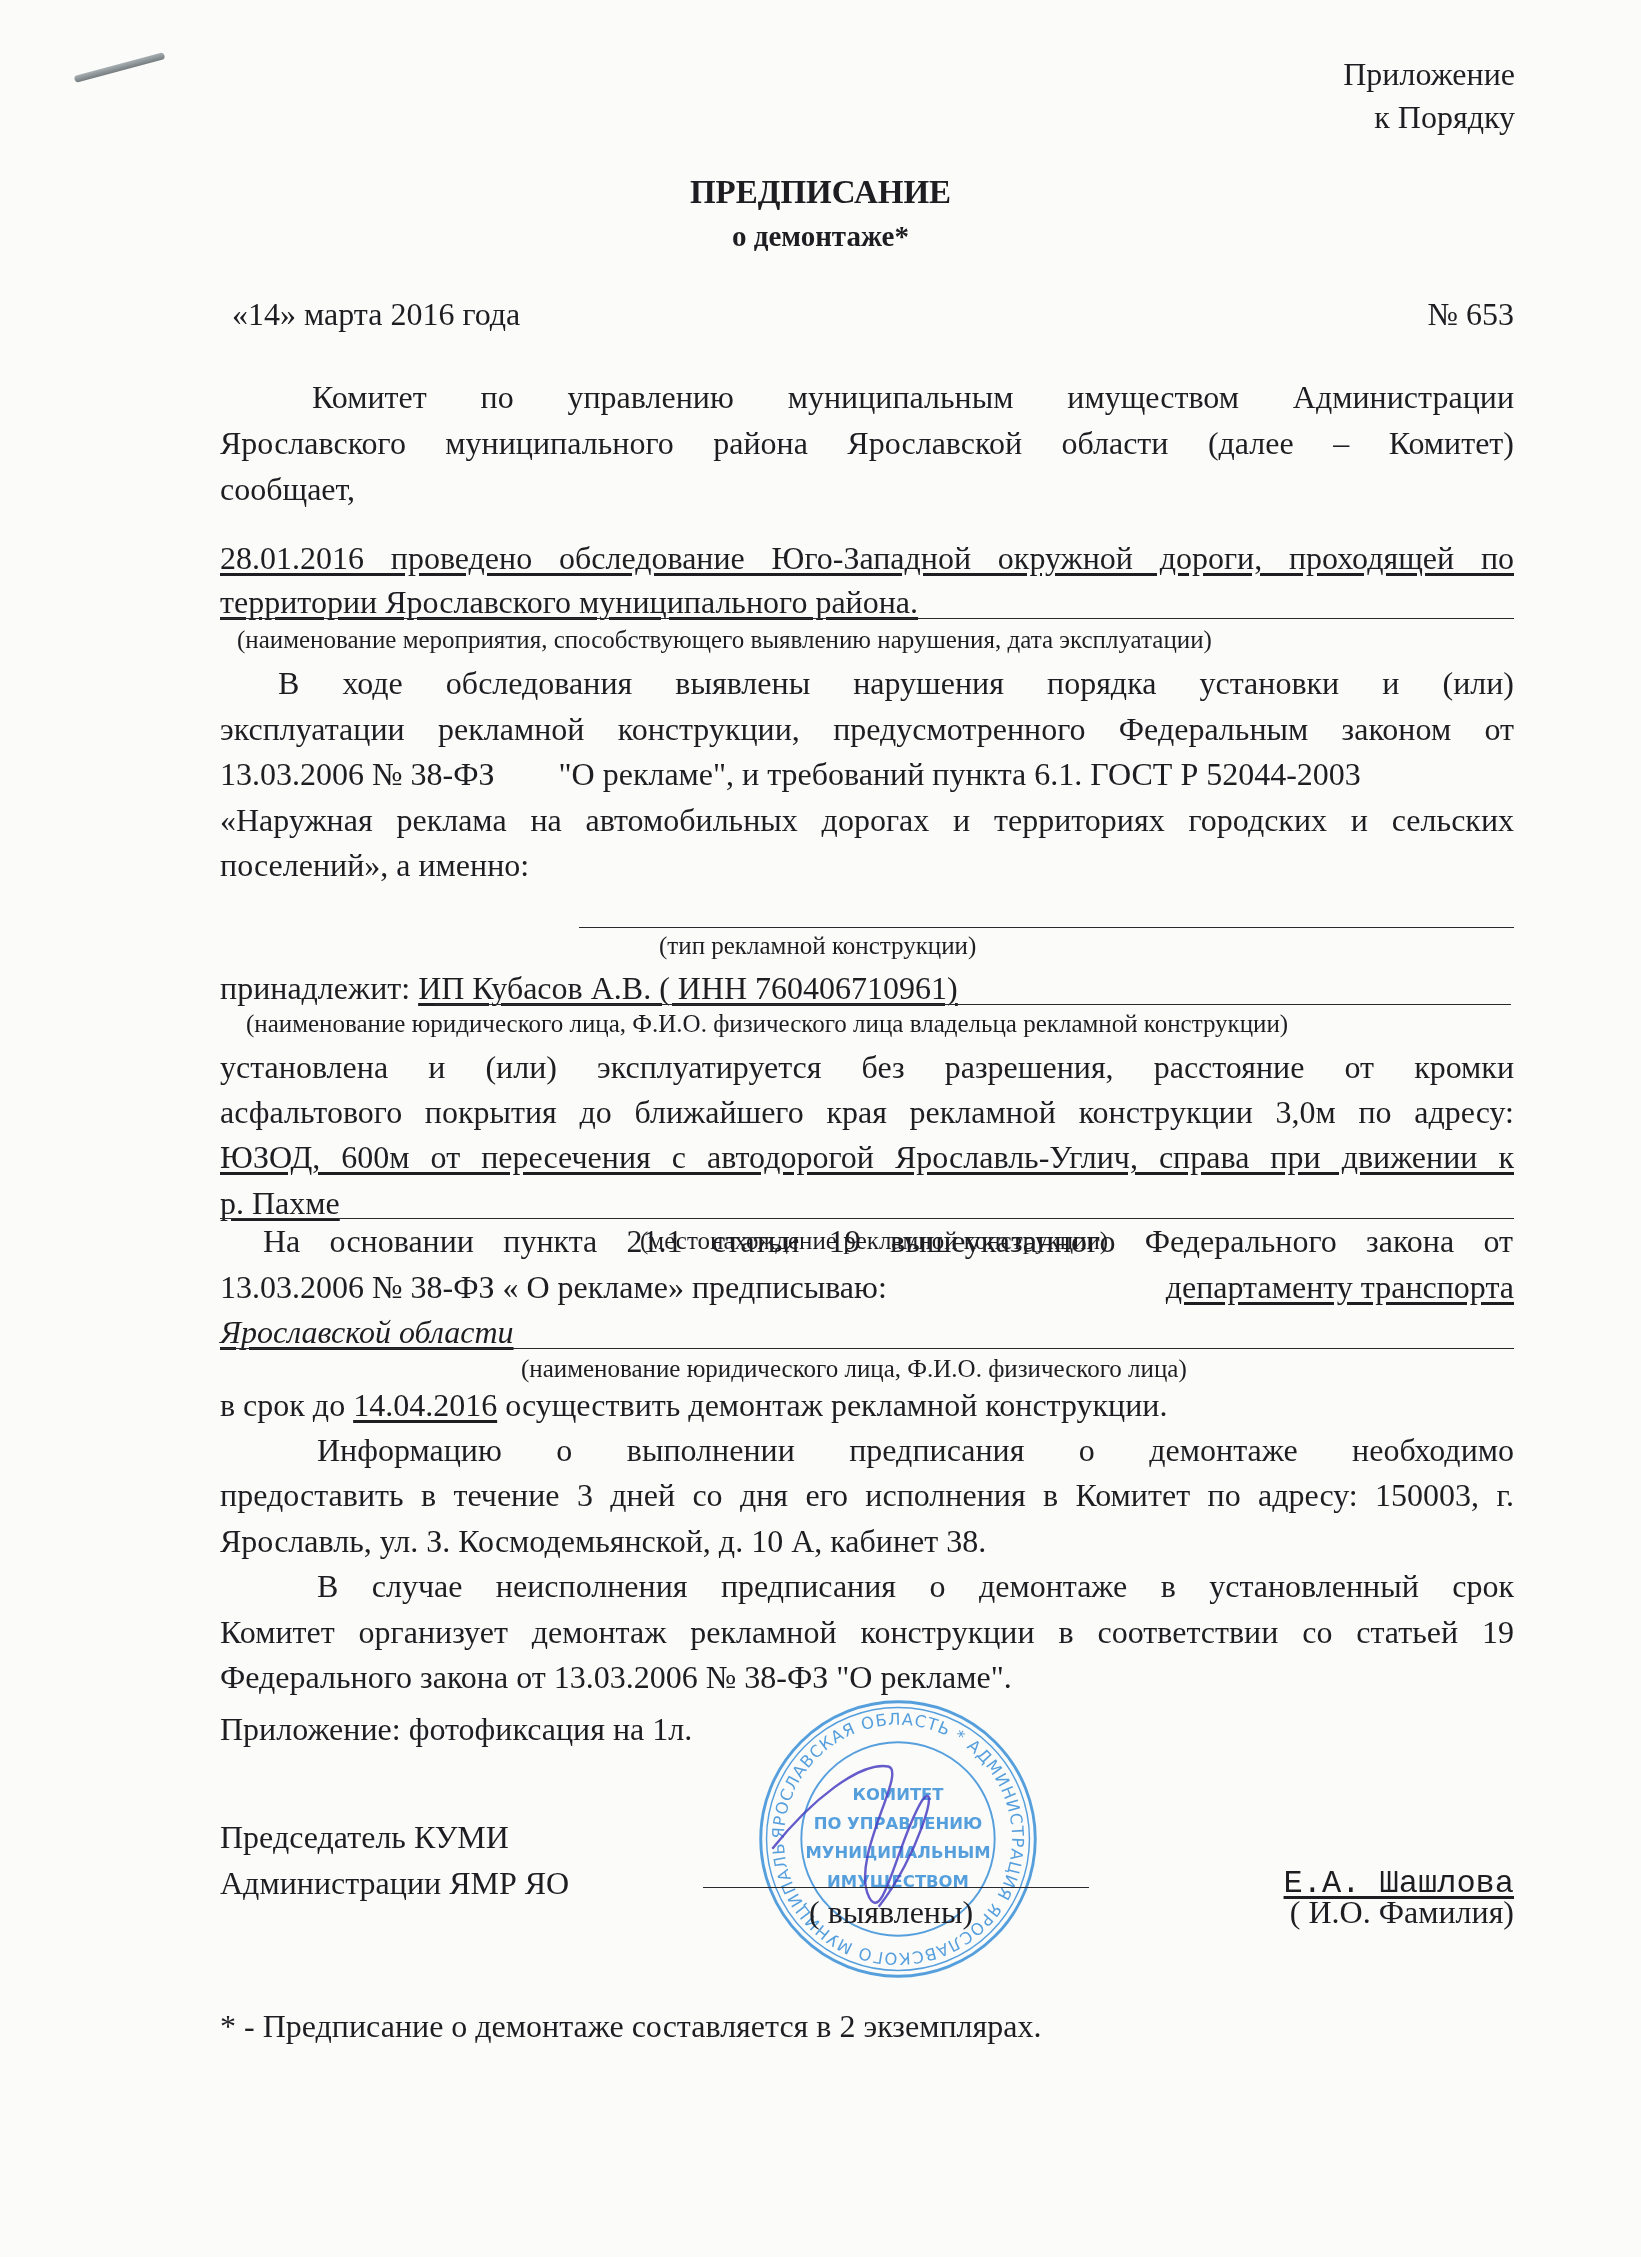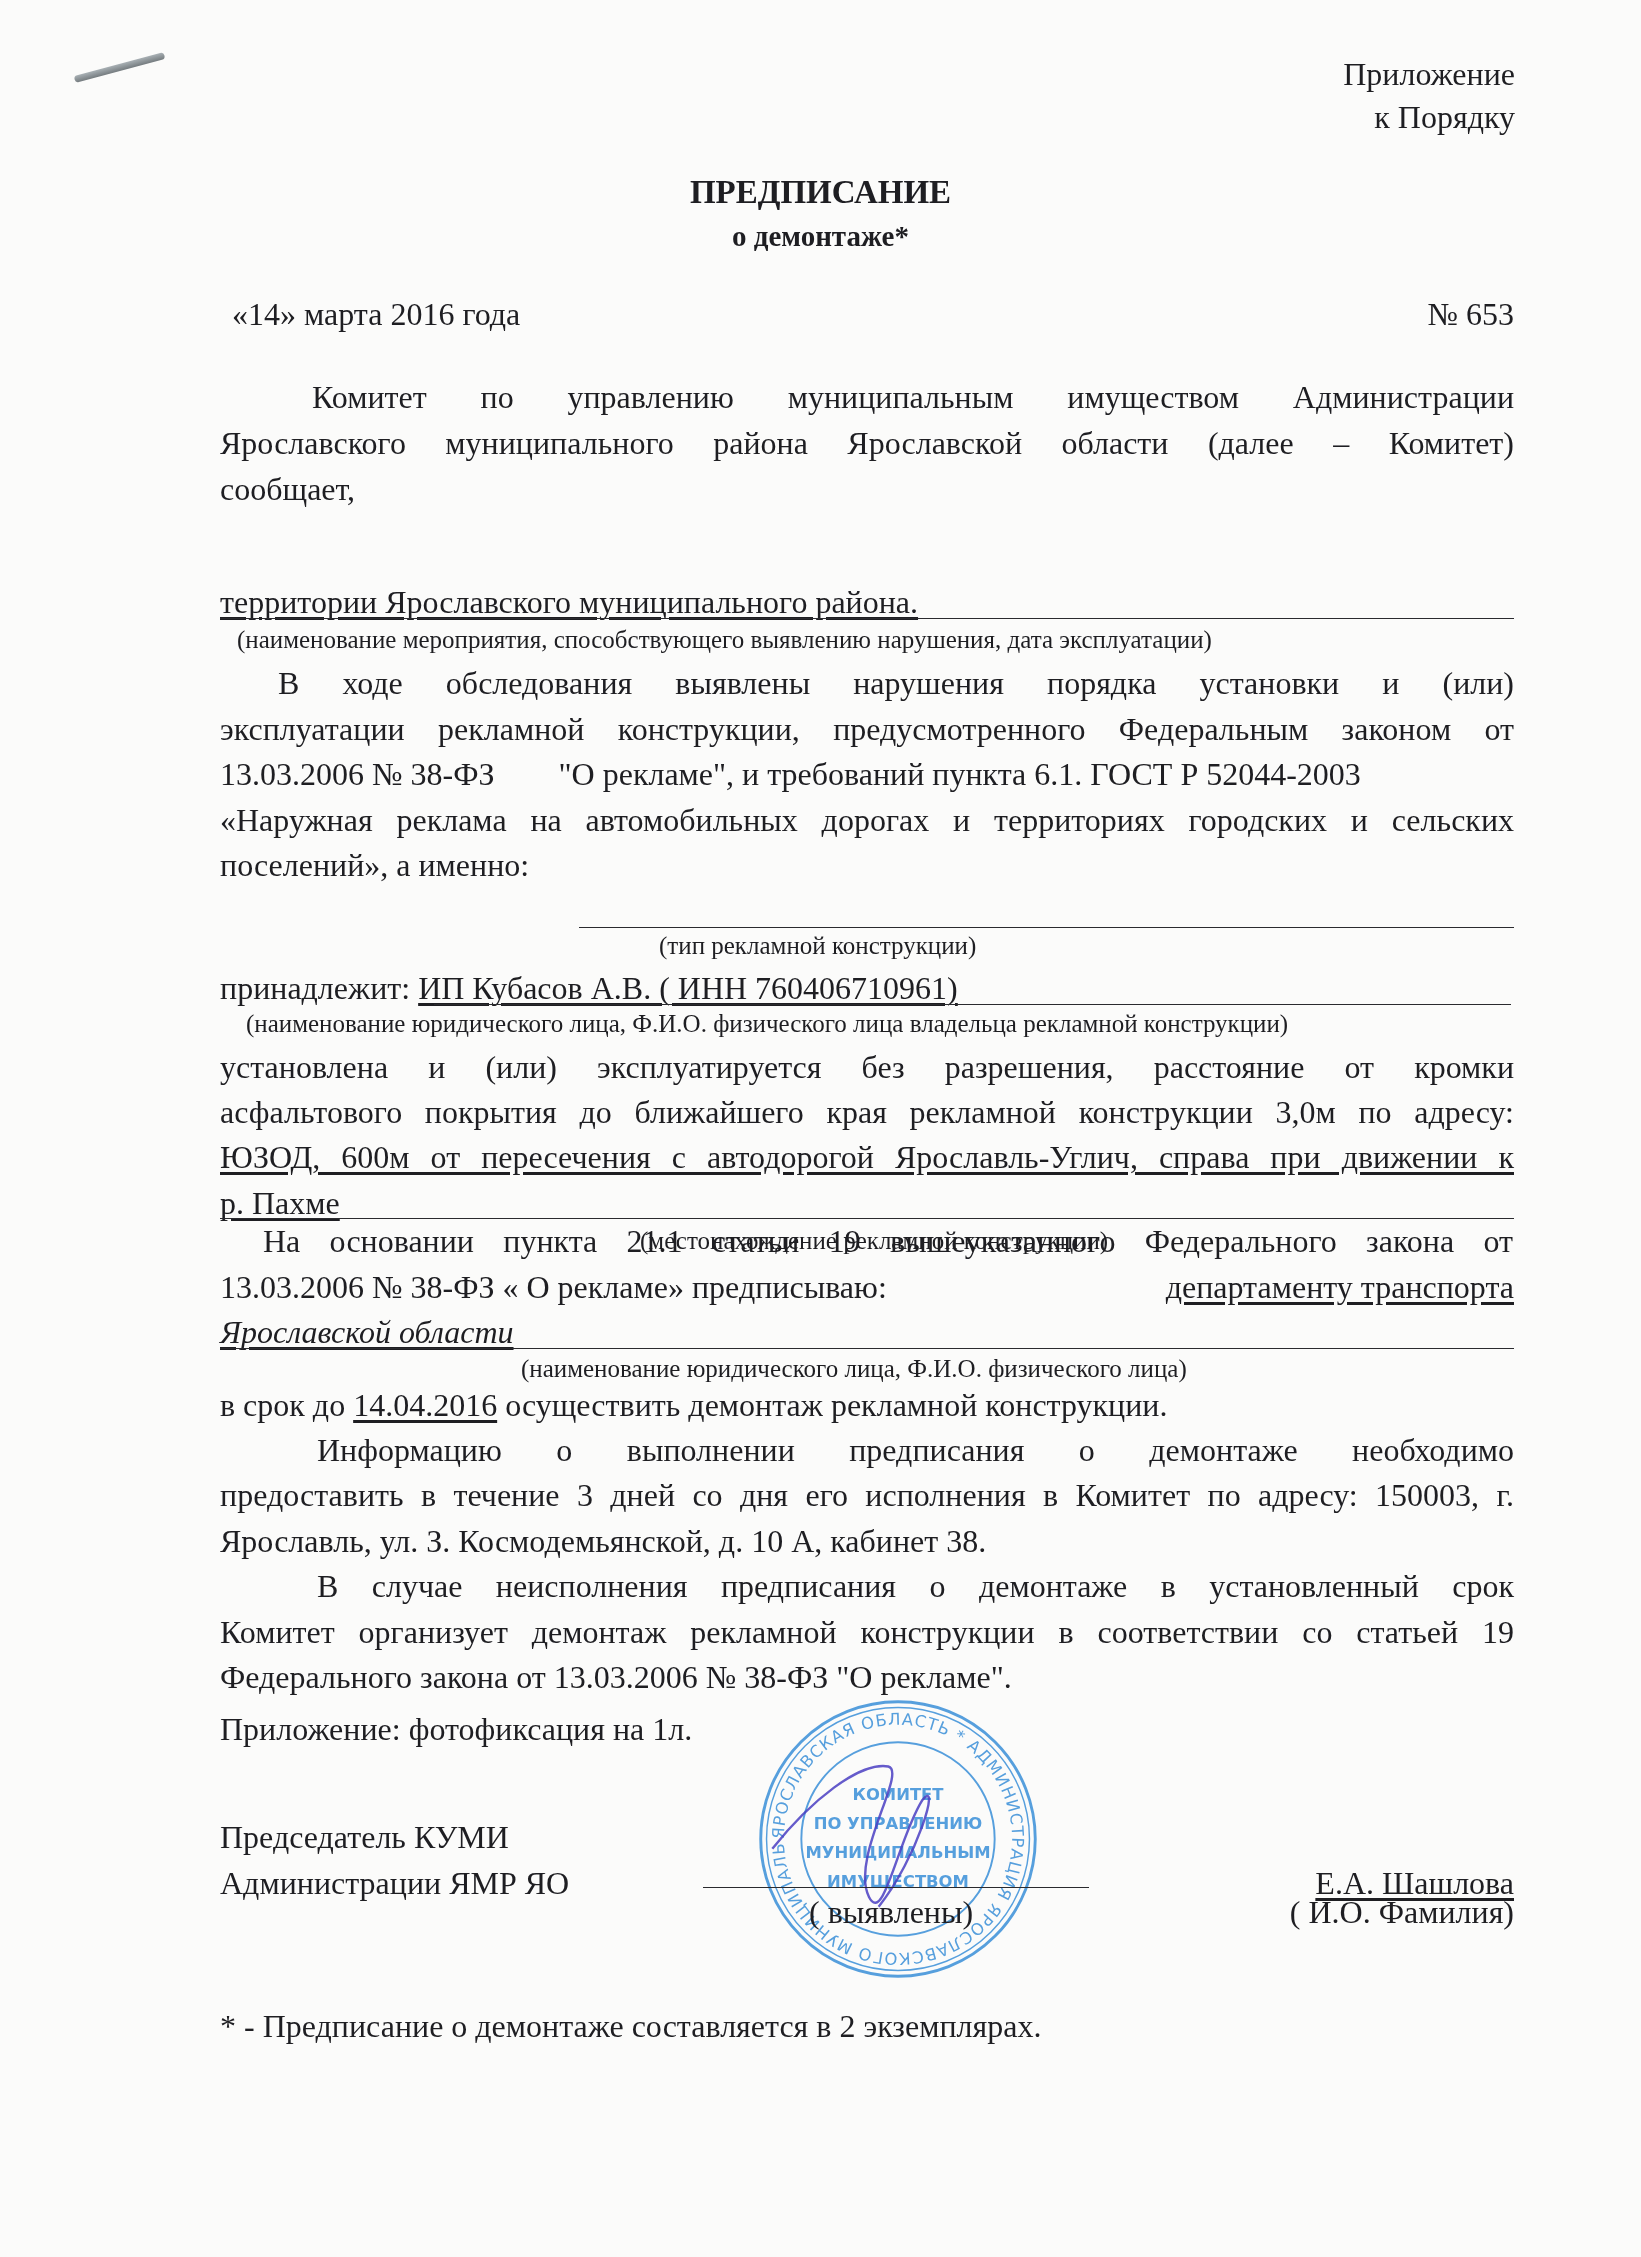--- a/index.html
+++ b/index.html
@@ -48,20 +48,21 @@
   <div class="title title1">ПРЕДПИСАНИЕ</div>
   <div class="title title2">о демонтаже*</div>
 
   <div class="abs t" style="left:232px; top:292px;">«14» марта  2016 года</div>
   <div class="abs t" style="right:127px; top:292px;font-family:Liberation Serif, serif;">№ 653</div>
 
   <div class="line-row t justify" style="top:375px; padding-left:92px; width:1202px;">Комитет по управлению муниципальным имуществом Администрации</div>
   <div class="line-row t justify" style="top:421px;">Ярославского муниципального района Ярославской области (далее – Комитет)</div>
   <div class="line-row t" style="top:467px;">сообщает,</div>
 
+  <div class="line-row t justify u" style="top:536px;">28.01.2016 проведено обследование Юго-Западной окружной дороги, проходящей по</div>
   <div class="line-row t" style="top:580px;">
     <span class="u">территории Ярославского муниципального района.</span>
   </div>
   <div class="fill-under" style="left:220px; top:618px; width:1294px;"></div>
   <div class="caption" style="left:237px; top:623px;">(наименование  мероприятия, способствующего выявлению нарушения, дата эксплуатации)</div>
 
   <div class="line-row t justify" style="top:661px; padding-left:58px; width:1236px;">В ходе обследования выявлены нарушения порядка установки и (или)</div>
   <div class="line-row t justify" style="top:707px;">эксплуатации рекламной конструкции, предусмотренного Федеральным законом от</div>
   <div class="line-row t" style="top:752px; white-space:pre;">13.03.2006 № 38-ФЗ        "О рекламе", и требований пункта 6.1. ГОСТ Р 52044-2003</div>
   <div class="line-row t justify" style="top:798px;">«Наружная реклама на автомобильных дорогах и территориях городских и сельских</div>
@@ -128,18 +129,18 @@
       <text x="150" y="200" font-size="17">ИМУЩЕСТВОМ</text>
     </g>
 
     <path d="M20,160 C60,110 110,70 140,75 C160,80 100,170 120,210 C135,240 150,150 175,110 C195,85 170,170 130,220" fill="none" stroke="#4a3ec2" stroke-width="2.5" opacity="0.85"></path>
   </svg>
 
   <div class="abs t" style="left:220px; top:1815px;">Председатель КУМИ</div>
   <div class="abs t" style="left:220px; top:1861px;">Администрации ЯМР ЯО</div>
   <div class="sig-line"></div>
   <div class="abs t" style="left:809px; top:1890px;">( выявлены)</div>
-  <div class="abs t u" style="right:127px; top:1861px;">Е.А. Шашлова</div>
+  <div class="abs t u" style="right:127px; top:1861px;font-family:Liberation Mono, monospace;">Е.А. Шашлова</div>
   <div class="abs t" style="right:127px; top:1890px;">( И.О. Фамилия)</div>
 
   <div class="abs t" style="left:220px; top:2004px;">* - Предписание о демонтаже составляется в 2 экземплярах.</div>
 </div>
 
 
 </body></html>

